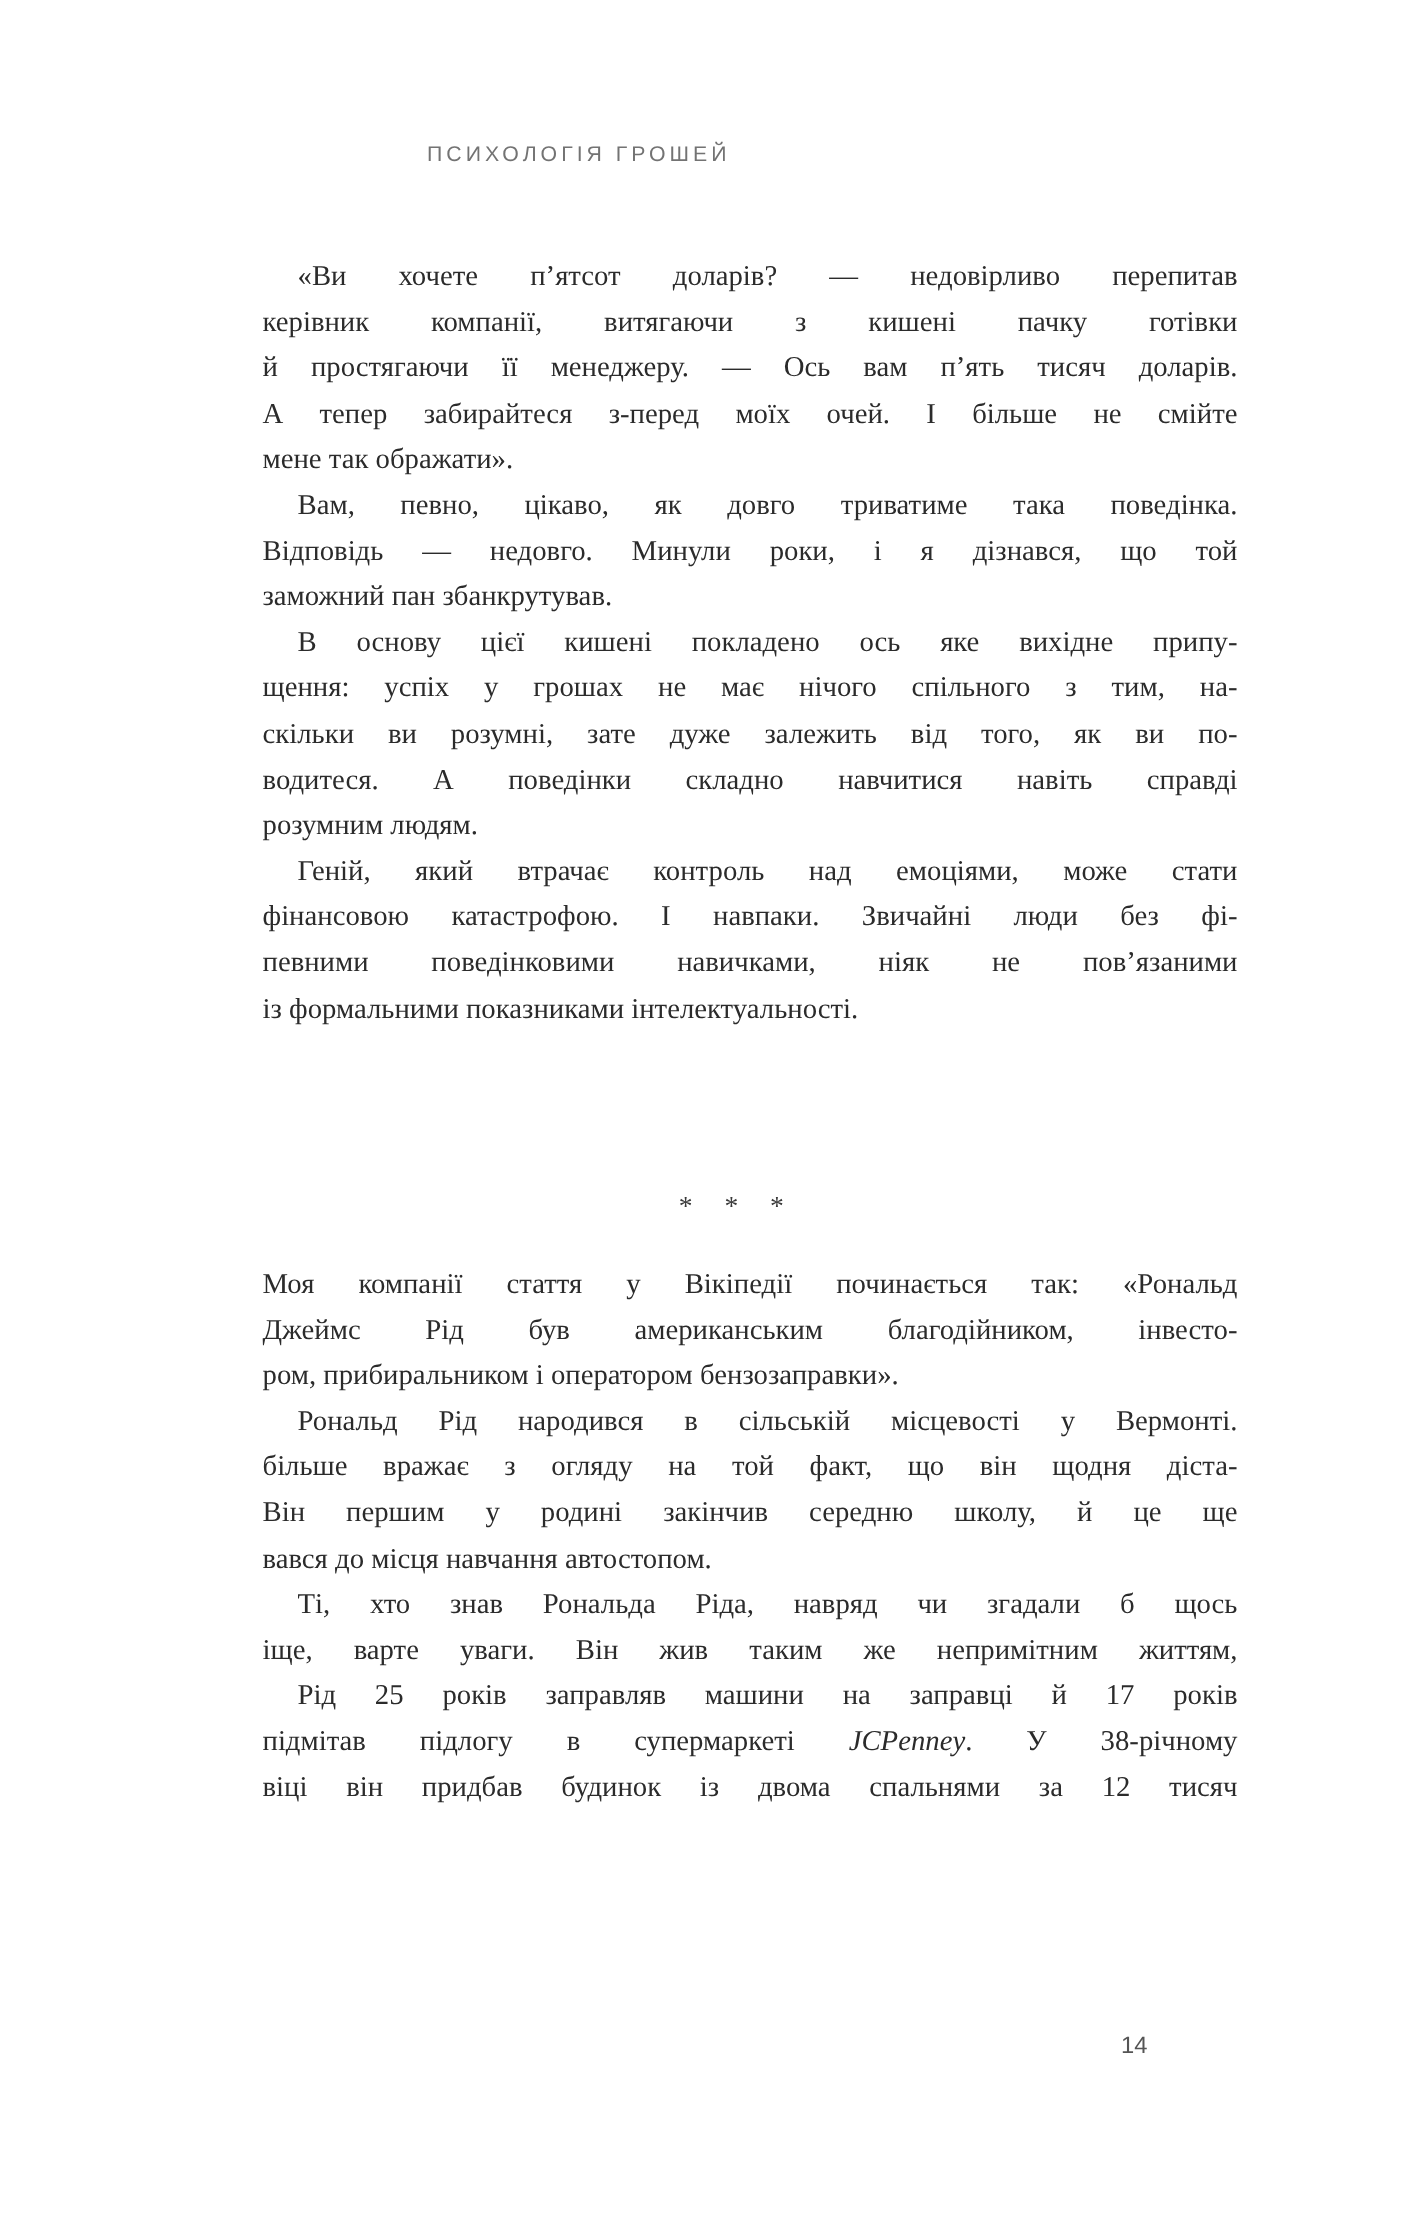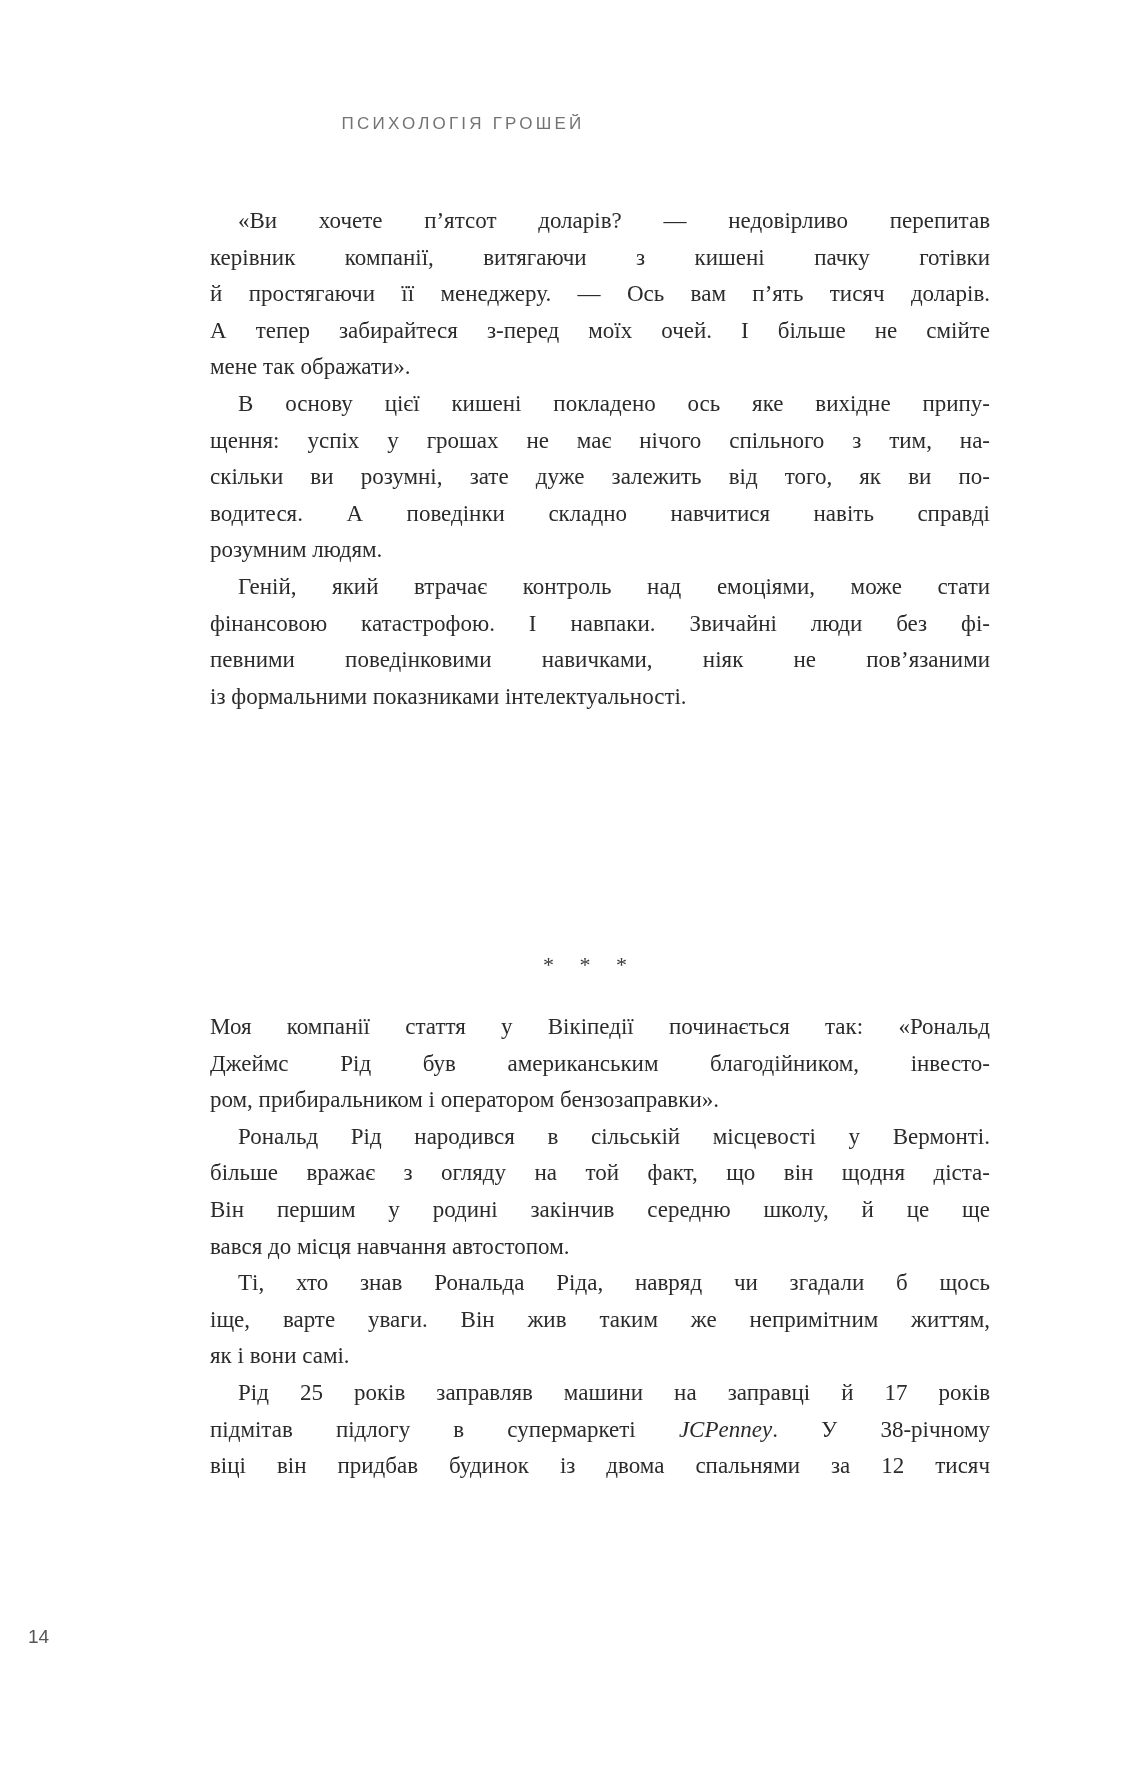--- a/index.html
+++ b/index.html
@@ -62,21 +62,21 @@
       letter-spacing: 10px;
       color: #3a3a3a;
       padding-left: 38px;
       box-sizing: border-box;
     }
     .page-number {
       position: absolute;
       top: 1626px;
       left: 0;
       width: 918px;
-      text-align: left;
+      text-align: right;
       font-family: "Liberation Sans", "DejaVu Sans", sans-serif;
       font-size: 19px;
       color: #555555;
       padding-left: 28px;
       box-sizing: border-box;
     }
   </style>
 </head>
 <body>
 
@@ -85,20 +85,25 @@
 <div class="text-block block-1">
 
   <div>
     <span class="line indent">«Ви хочете п’ятсот доларів? — недовірливо перепитав</span>
     <span class="line">керівник компанії, витягаючи з кишені пачку готівки</span>
     <span class="line">й простягаючи її менеджеру. — Ось вам п’ять тисяч доларів.</span>
     <span class="line">А тепер забирайтеся з-перед моїх очей. І більше не смійте</span>
     <span class="line last">мене так ображати».</span>
   </div>
 
+  <div>
+    <span class="line indent">Вам, певно, цікаво, як довго триватиме така поведінка.</span>
+    <span class="line">Відповідь — недовго. Минули роки, і я дізнався, що той</span>
+    <span class="line last">заможний пан збанкрутував.</span>
+  </div>
 
   <div>
     <span class="line indent">В основу цієї кишені покладено ось яке вихідне припу-</span>
     <span class="line">щення: успіх у грошах не має нічого спільного з тим, на-</span>
     <span class="line">скільки ви розумні, зате дуже залежить від того, як ви по-</span>
     <span class="line">водитеся. А поведінки складно навчитися навіть справді</span>
     <span class="line last">розумним людям.</span>
   </div>
 
   <div>
@@ -122,21 +127,20 @@
   <div>
     <span class="line indent">Рональд Рід народився в сільській місцевості у Вермонті.</span>
     <span class="line">більше вражає з огляду на той факт, що він щодня діста-</span>
     <span class="line">Він першим у родині закінчив середню школу, й це ще</span>
     <span class="line last">вався до місця навчання автостопом.</span>
   </div>
 
   <div>
     <span class="line indent">Ті, хто знав Рональда Ріда, навряд чи згадали б щось</span>
     <span class="line">іще, варте уваги. Він жив таким же непримітним життям,</span>
-    <span class="line last">як і вони самі.</span>
   </div>
 
   <div>
     <span class="line indent">Рід 25 років заправляв машини на заправці й 17 років</span>
     <span class="line"><span>підмітав підлогу в супермаркеті </span><span class="italic">JCPenney</span><span>. У 38-річному</span></span>
     <span class="line">віці він придбав будинок із двома спальнями за 12 тисяч</span>
   </div>
 </div>
 
 <div class="page-number">14</div>

